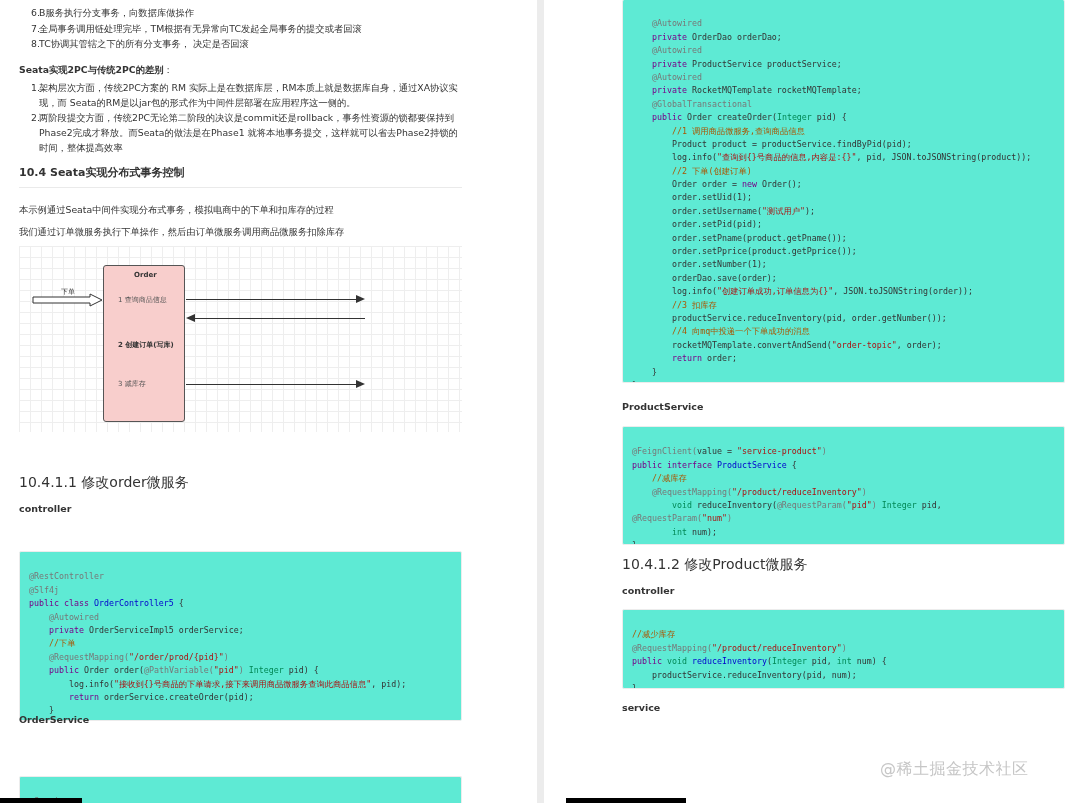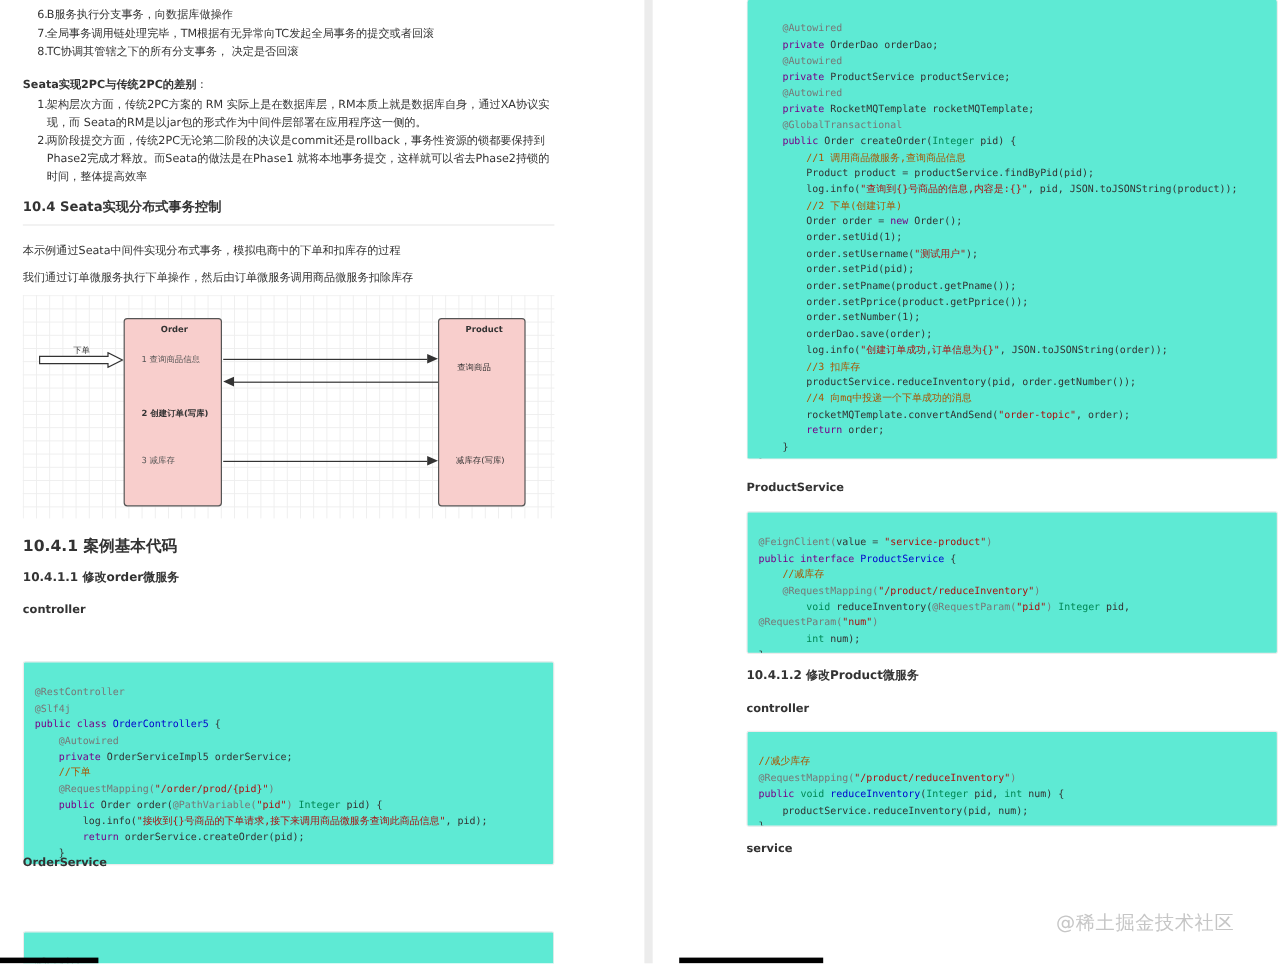--- a/index.html
+++ b/index.html
@@ -16,21 +16,21 @@
 
   .ol { list-style: none; font-size: 9.3px; line-height: 15.5px; color: #333; }
   .ol li { position: relative; padding-left: 20px; }
   .ol li .num { position: absolute; left: 11px; top: 0; }
   .ol li .num { left: 12px; }
 
   .bold-label { font-weight: bold; font-size: 9.3px; color: #333; }
 
   h2.title { font-size: 11px; font-weight: bold; color: #333; padding-bottom: 7px; border-bottom: 1px solid #eaeaea; }
   h3.sec { font-size: 13px; font-weight: bold; color: #333; }
-  h4.subsec { font-size: 10px; font-weight: bold; color: #333; }
+  h4.subsec { font-size: 14px; font-weight: normal; color: #333; }
   .para { font-size: 9.3px; color: #333; line-height: 14px; }
   .label { font-size: 9.5px; font-weight: bold; color: #333; }
 
   .code { background: #5eead4; border: 1px solid #ececec; border-radius: 2px; font-family: "DejaVu Sans Mono", "Liberation Mono", monospace; font-size: 8.3px; line-height: 13.4px; color: #333; padding: 5px 9px; white-space: pre; overflow: hidden; }
   .code .ln { display: block; height: 13.4px; }
   .k { color: #770088; }
   .a { color: #777; }
   .s { color: #aa1111; }
   .c { color: #aa5500; }
   .t { color: #008855; }
@@ -81,37 +81,31 @@
       <path d="M1 4 L58 4 L58 1 L70 7 L58 13 L58 10 L1 10 Z" fill="#fff" stroke="#333" stroke-width="1"></path>
     </svg>
 
     <div class="dbox" style="left:84px; top:19px; width:82px; height:157px;">
       <div class="dtext b" style="left:30px; top:5px;">Order</div>
       <div class="dtext" style="left:14px; top:29px; color:#555;">1 查询商品信息</div>
       <div class="dtext b" style="left:14px; top:74px;">2 创建订单(写库)</div>
       <div class="dtext" style="left:14px; top:113px; color:#555;">3 减库存</div>
     </div>
 
-    <div class="dbox" style="left:346px; top:19px; width:73px; height:157px;">
-      <div class="dtext b" style="left:22px; top:5px;">Product</div>
-      <div class="dtext" style="left:15px; top:35px;">查询商品</div>
-      <div class="dtext" style="left:14px; top:113px;">减库存(写库)</div>
-    </div>
 
     <div class="arrow" style="left:167px; top:53px; width:170px;"></div>
     <div class="ahead-r" style="left:337px; top:49px;"></div>
 
     <div class="arrow" style="left:176px; top:72px; width:170px;"></div>
     <div class="ahead-l" style="left:167px; top:68px;"></div>
 
     <div class="arrow" style="left:167px; top:138px; width:170px;"></div>
     <div class="ahead-r" style="left:337px; top:134px;"></div>
   </div>
 
-  <h3 class="sec content" style="top:446px;">10.4.1 案例基本代码</h3>
   <h4 class="subsec content" style="top:474px;">10.4.1.1 修改order微服务</h4>
   <div class="label content" style="top:503px;">controller</div>
 
   <div class="code content" style="top:551px; height:170px;">
 <span class="ln a">@RestController</span><span class="ln a">@Slf4j</span><span class="ln"><span class="k">public class </span><span class="d">OrderController5</span> {</span><span class="ln">    <span class="a">@Autowired</span></span><span class="ln">    <span class="k">private</span> OrderServiceImpl5 orderService;</span><span class="ln c">    //下单</span><span class="ln">    <span class="a">@RequestMapping(</span><span class="s">"/order/prod/{pid}"</span><span class="a">)</span></span><span class="ln">    <span class="k">public</span> Order order(<span class="a">@PathVariable(</span><span class="s">"pid"</span><span class="a">)</span> <span class="t">Integer</span> pid) {</span><span class="ln">        log.info(<span class="s">"接收到{}号商品的下单请求,接下来调用商品微服务查询此商品信息"</span>, pid);</span><span class="ln">        <span class="k">return</span> orderService.createOrder(pid);</span><span class="ln">    }</span><span class="ln">}</span></div>
 
   <div class="label content" style="top:714px;">OrderService</div>
 
   <div class="code content" style="top:738px; height:55px; border-bottom:none;margin-top:38px;">
 <span class="ln a">@Service</span><span class="ln a">@Slf4j</span><span class="ln"><span class="k">public class </span><span class="d">OrderServiceImpl5</span>{</span></div>

